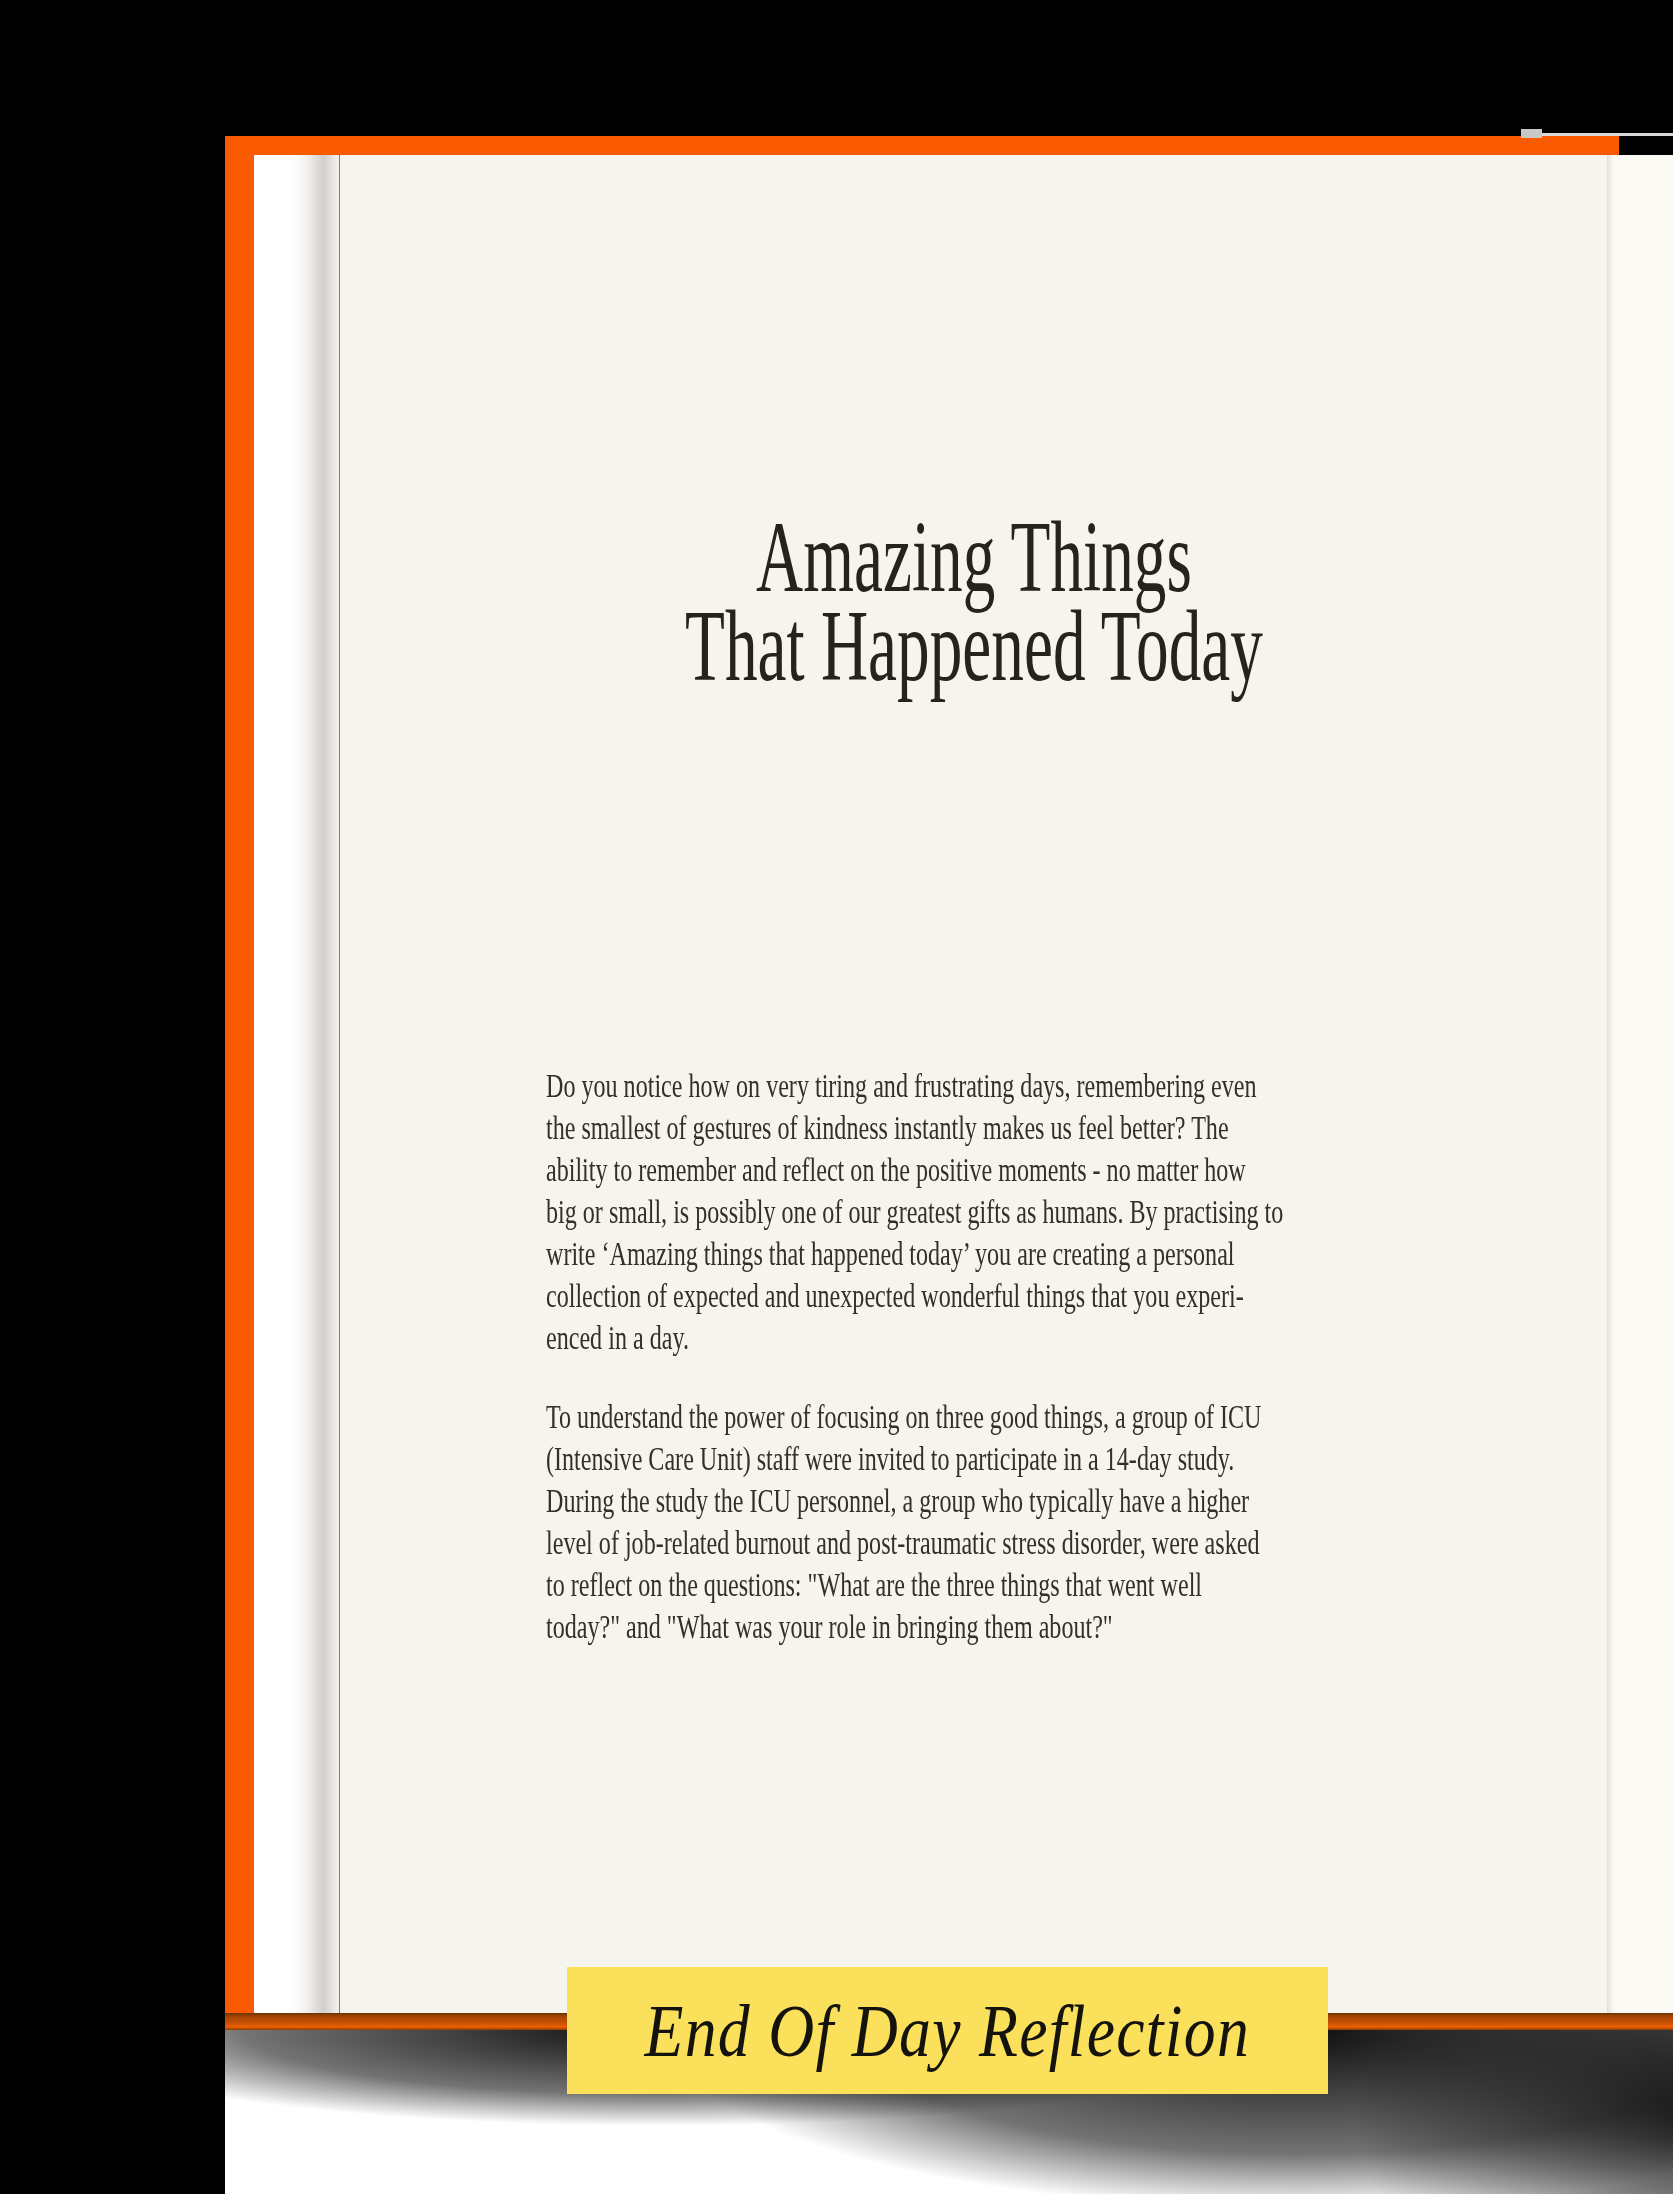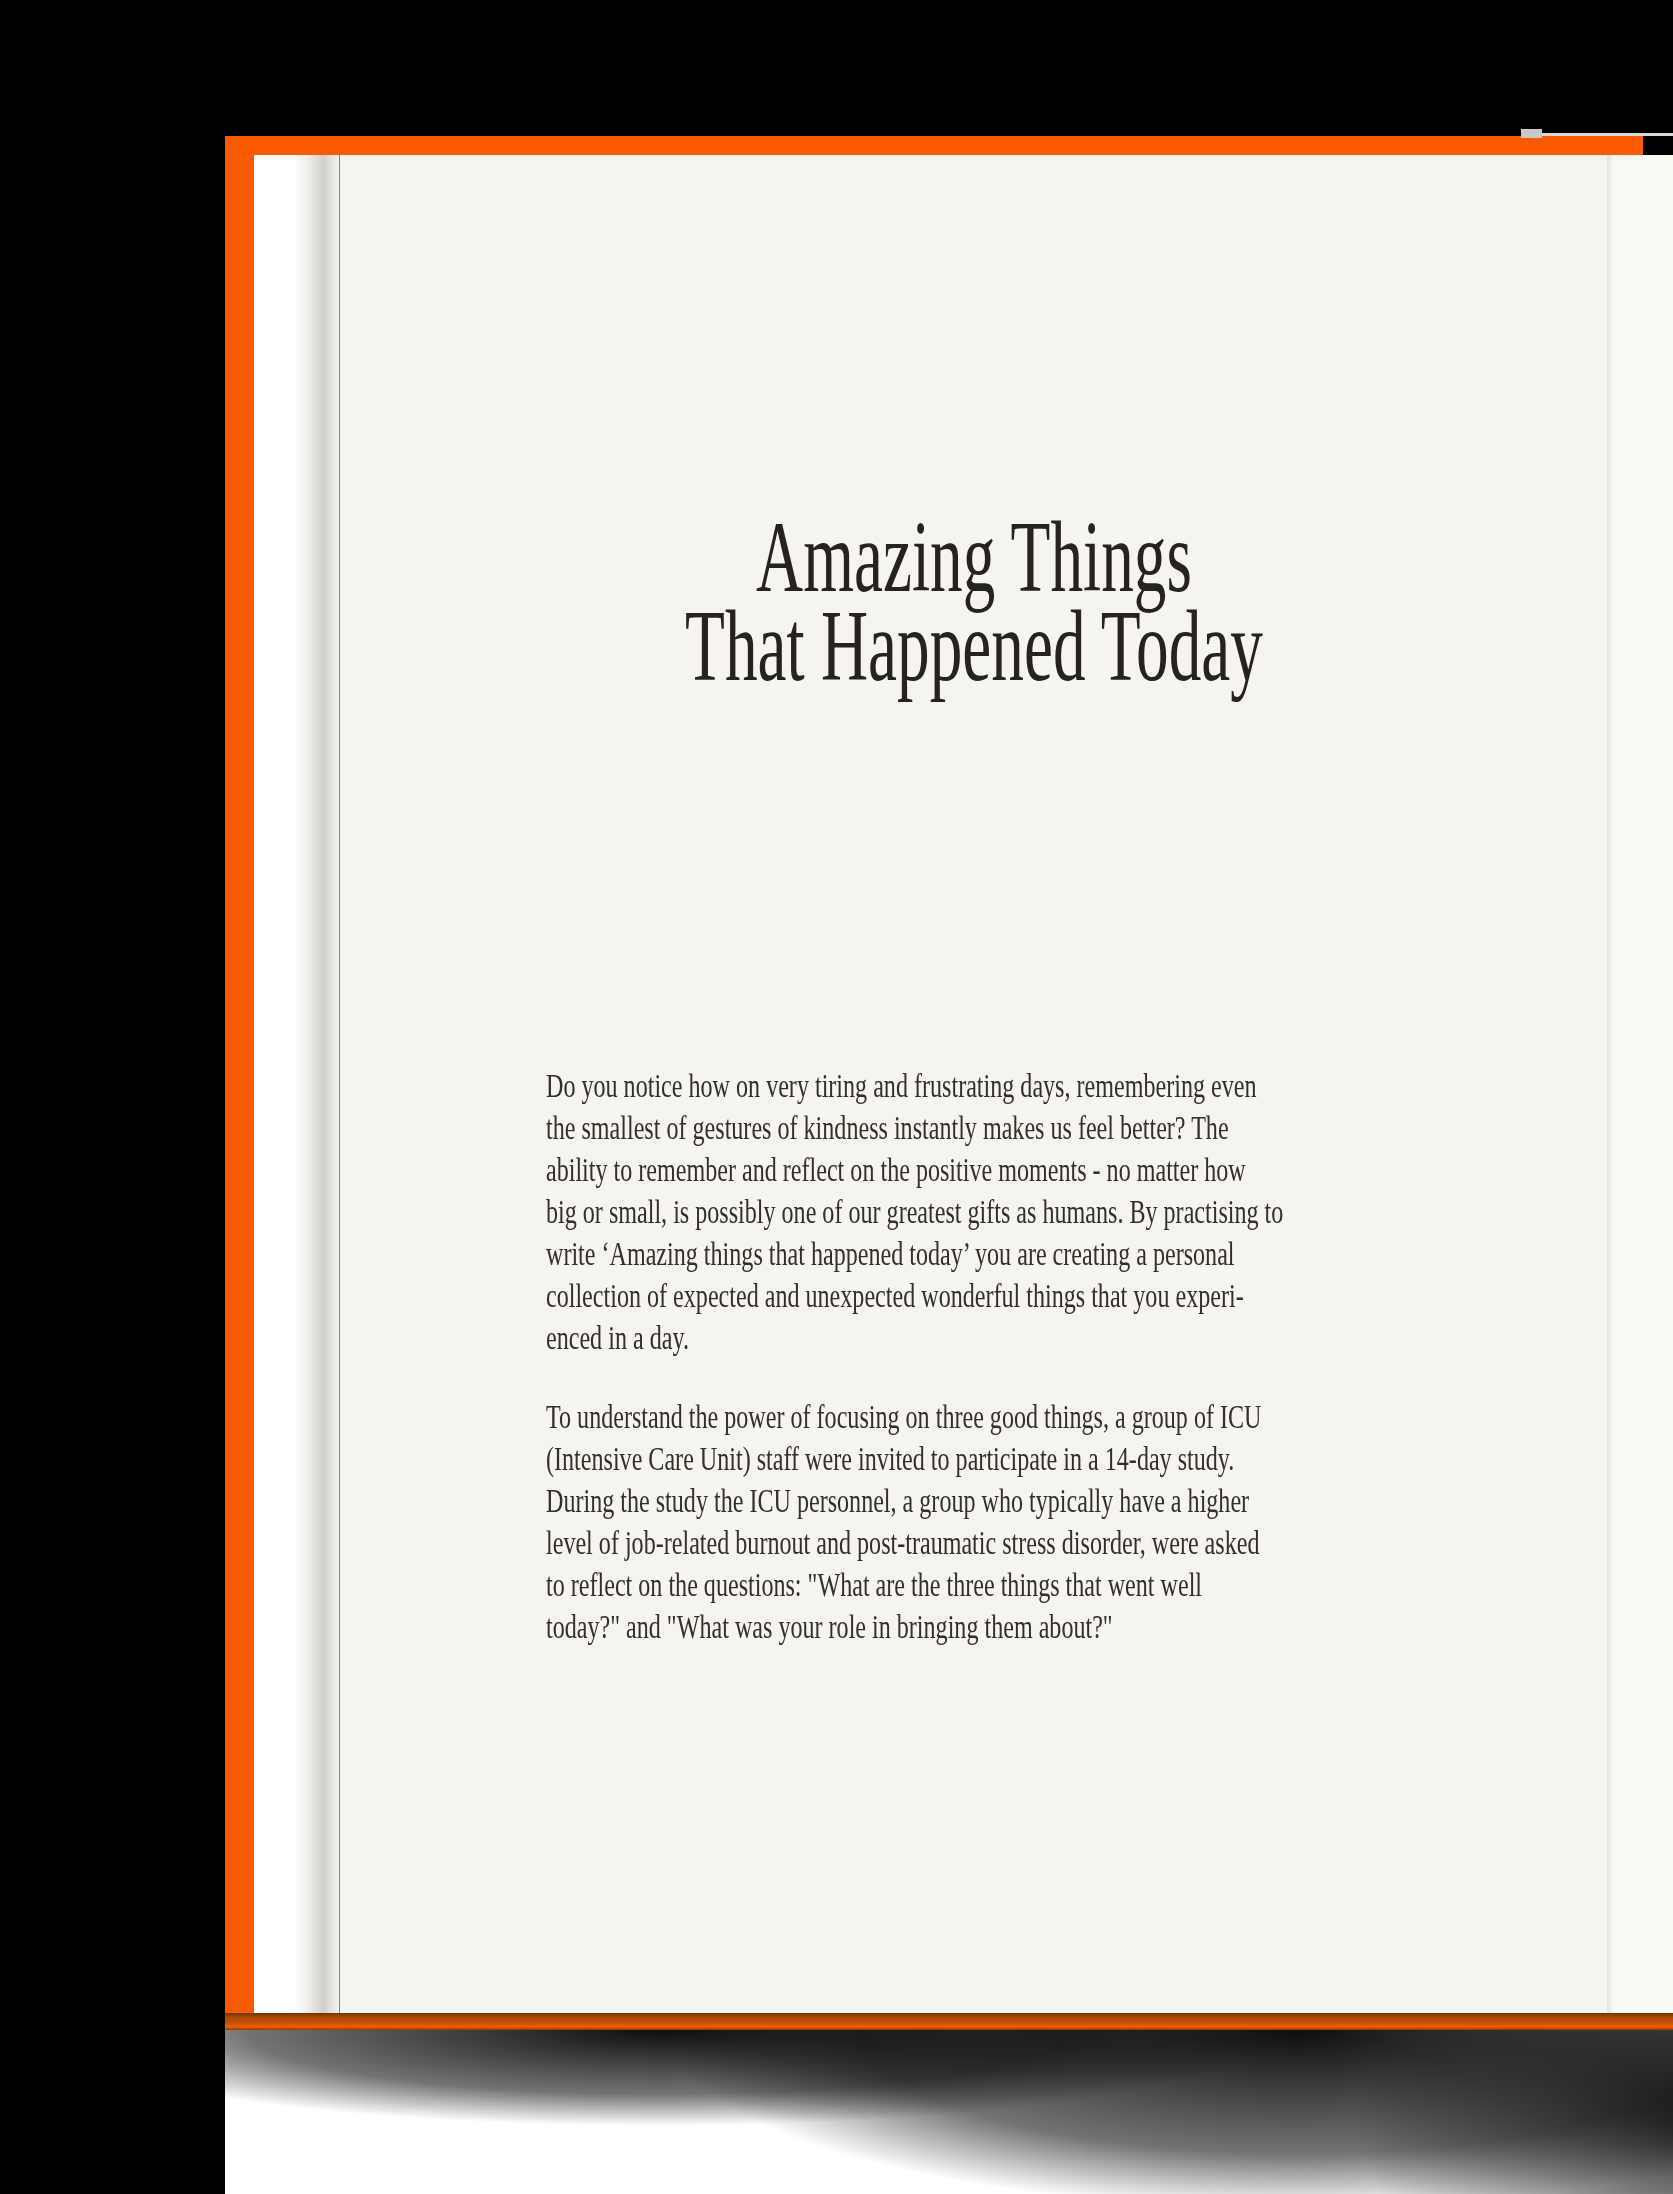--- a/index.html
+++ b/index.html
@@ -29,21 +29,20 @@
       radial-gradient(ellipse 32% 170% at 102% 55%, rgba(0,0,0,.85) 0%, rgba(0,0,0,0) 75%),
       #ffffff;
   }
 
   
   .book {
     position: absolute;
     left: 225px; top: 136px;
     width: 1394px; height: 1894px;
     background: #fa5a02;
-    padding-left: 24px;
   }
   .cover-bottom {
     position: absolute;
     left: 0; top: 1877px;
     width: 1449px; height: 17.4px;
     background: linear-gradient(180deg, #6e3302 0%, #a84602 22%, #c25002 55%, #ee5f06 82%, #8a3a00 100%);
   }
   .endpaper {
     position: absolute;
     left: 29px; top: 19px;
@@ -161,15 +160,18 @@
 During the study the ICU personnel, a group who typically have a higher
 level of job-related burnout and post-traumatic stress disorder, were asked
 to reflect on the questions: "What are the three things that went well
 today?" and "What was your role in bringing them about?"</p>
     </div>
 
     <div class="page-under"></div>
     <div class="cover-bottom"></div>
   </div>
 
+  <div class="banner">
+    <span class="banner-text">End Of Day Reflection</span>
+  </div>
 
 </div>
 
 
 </body></html>

